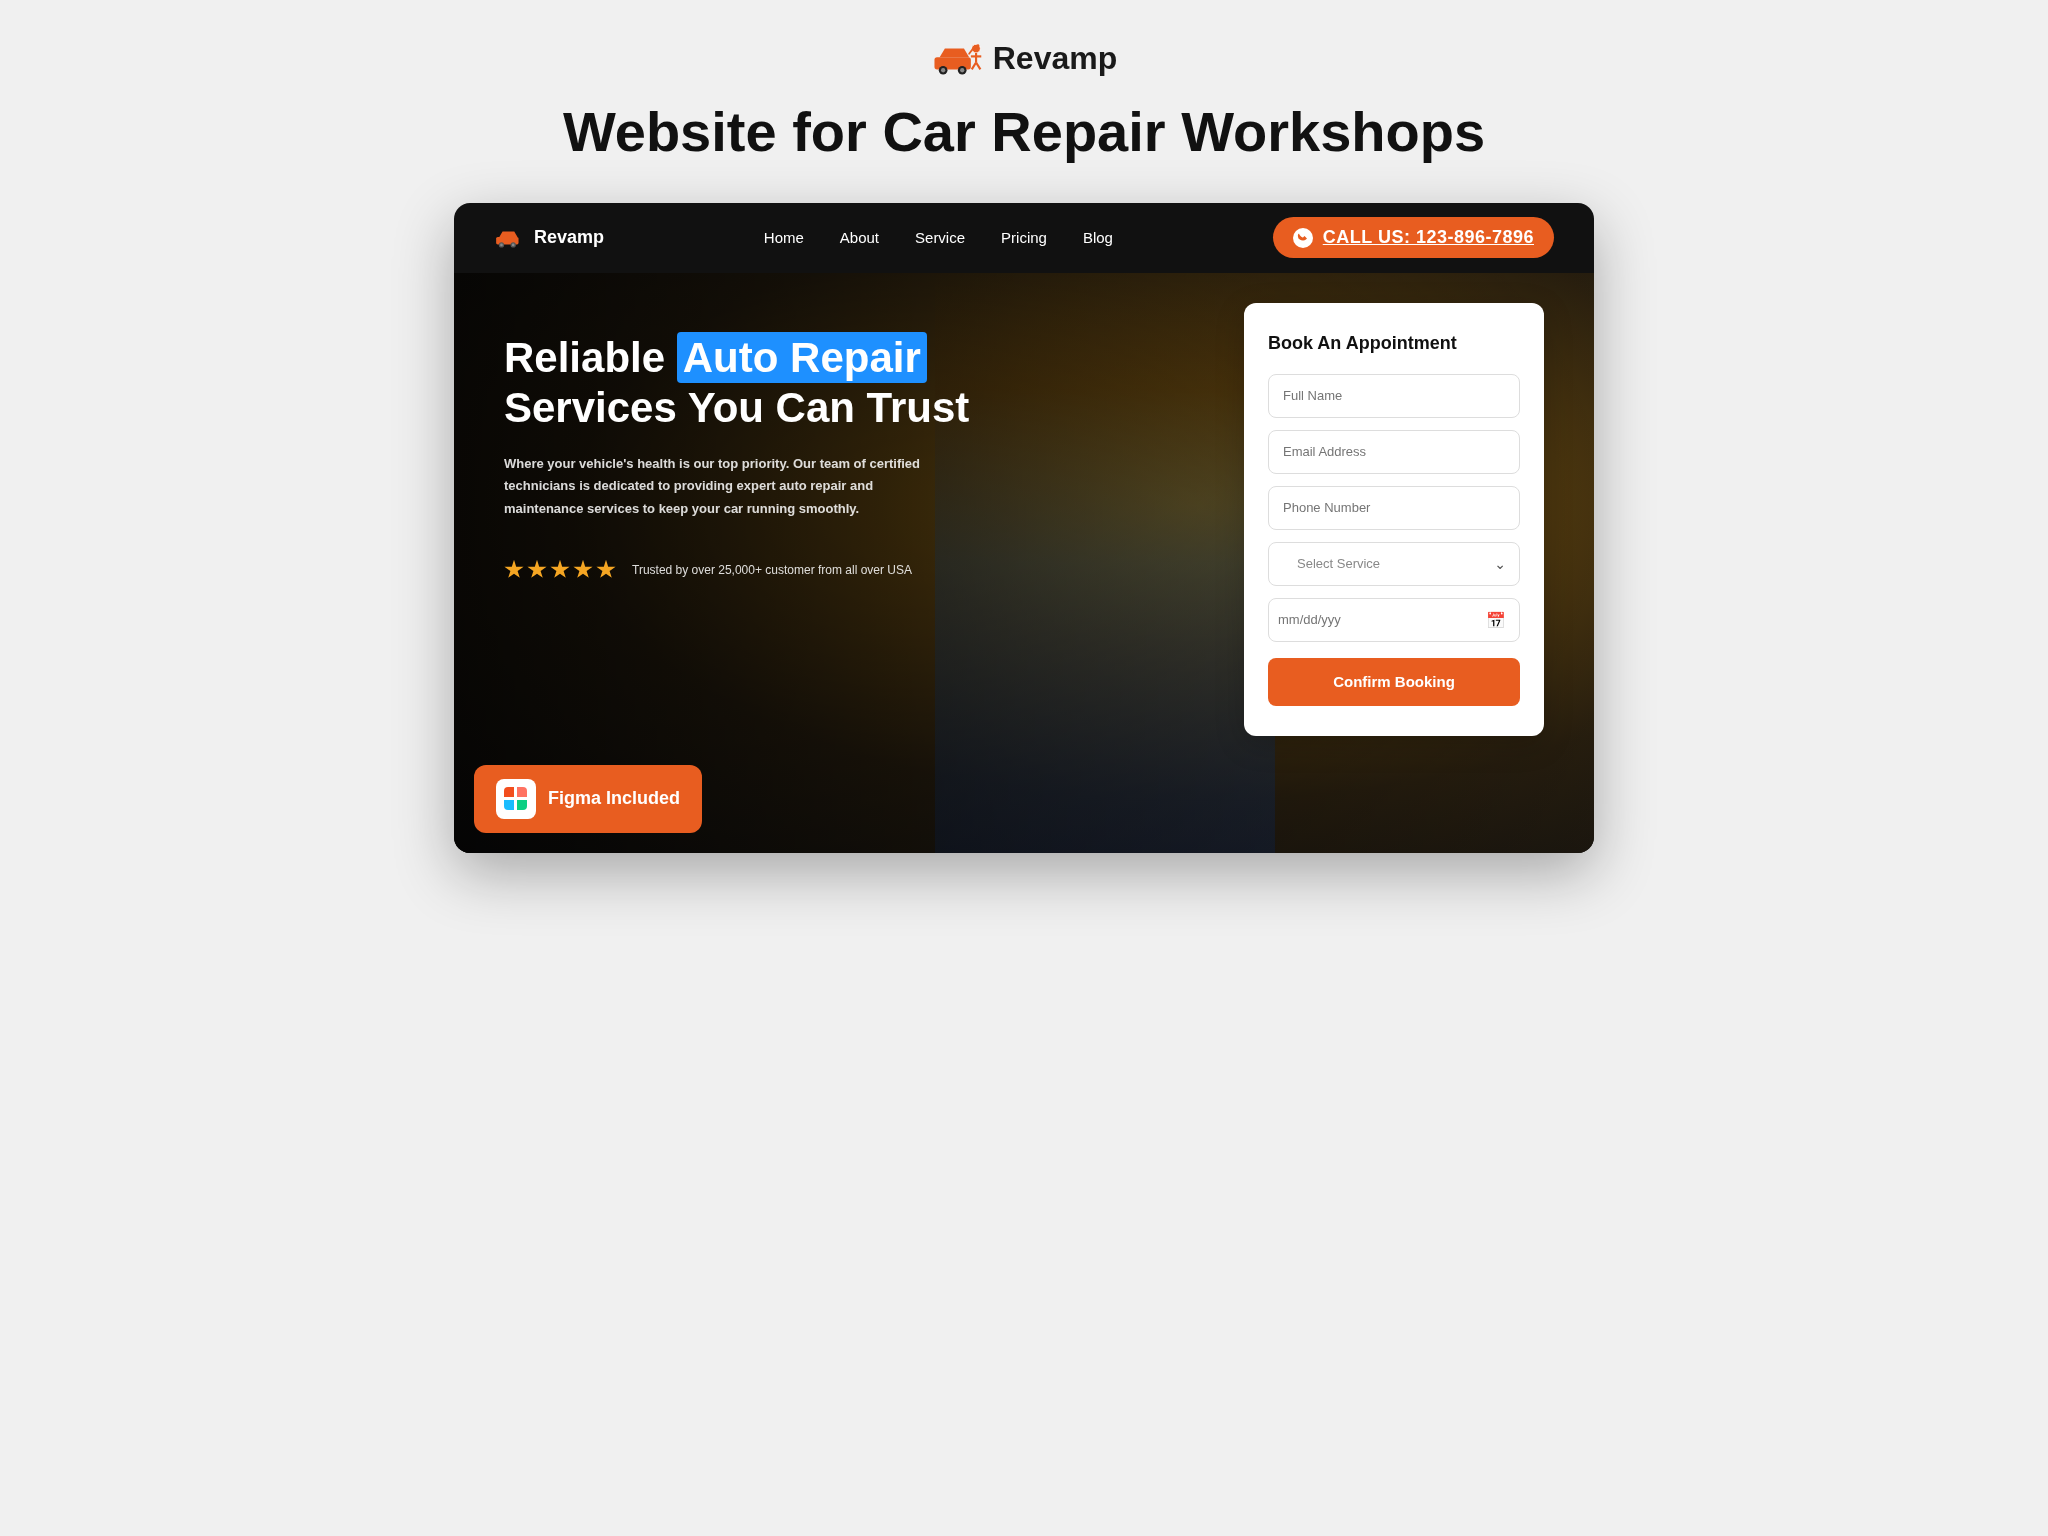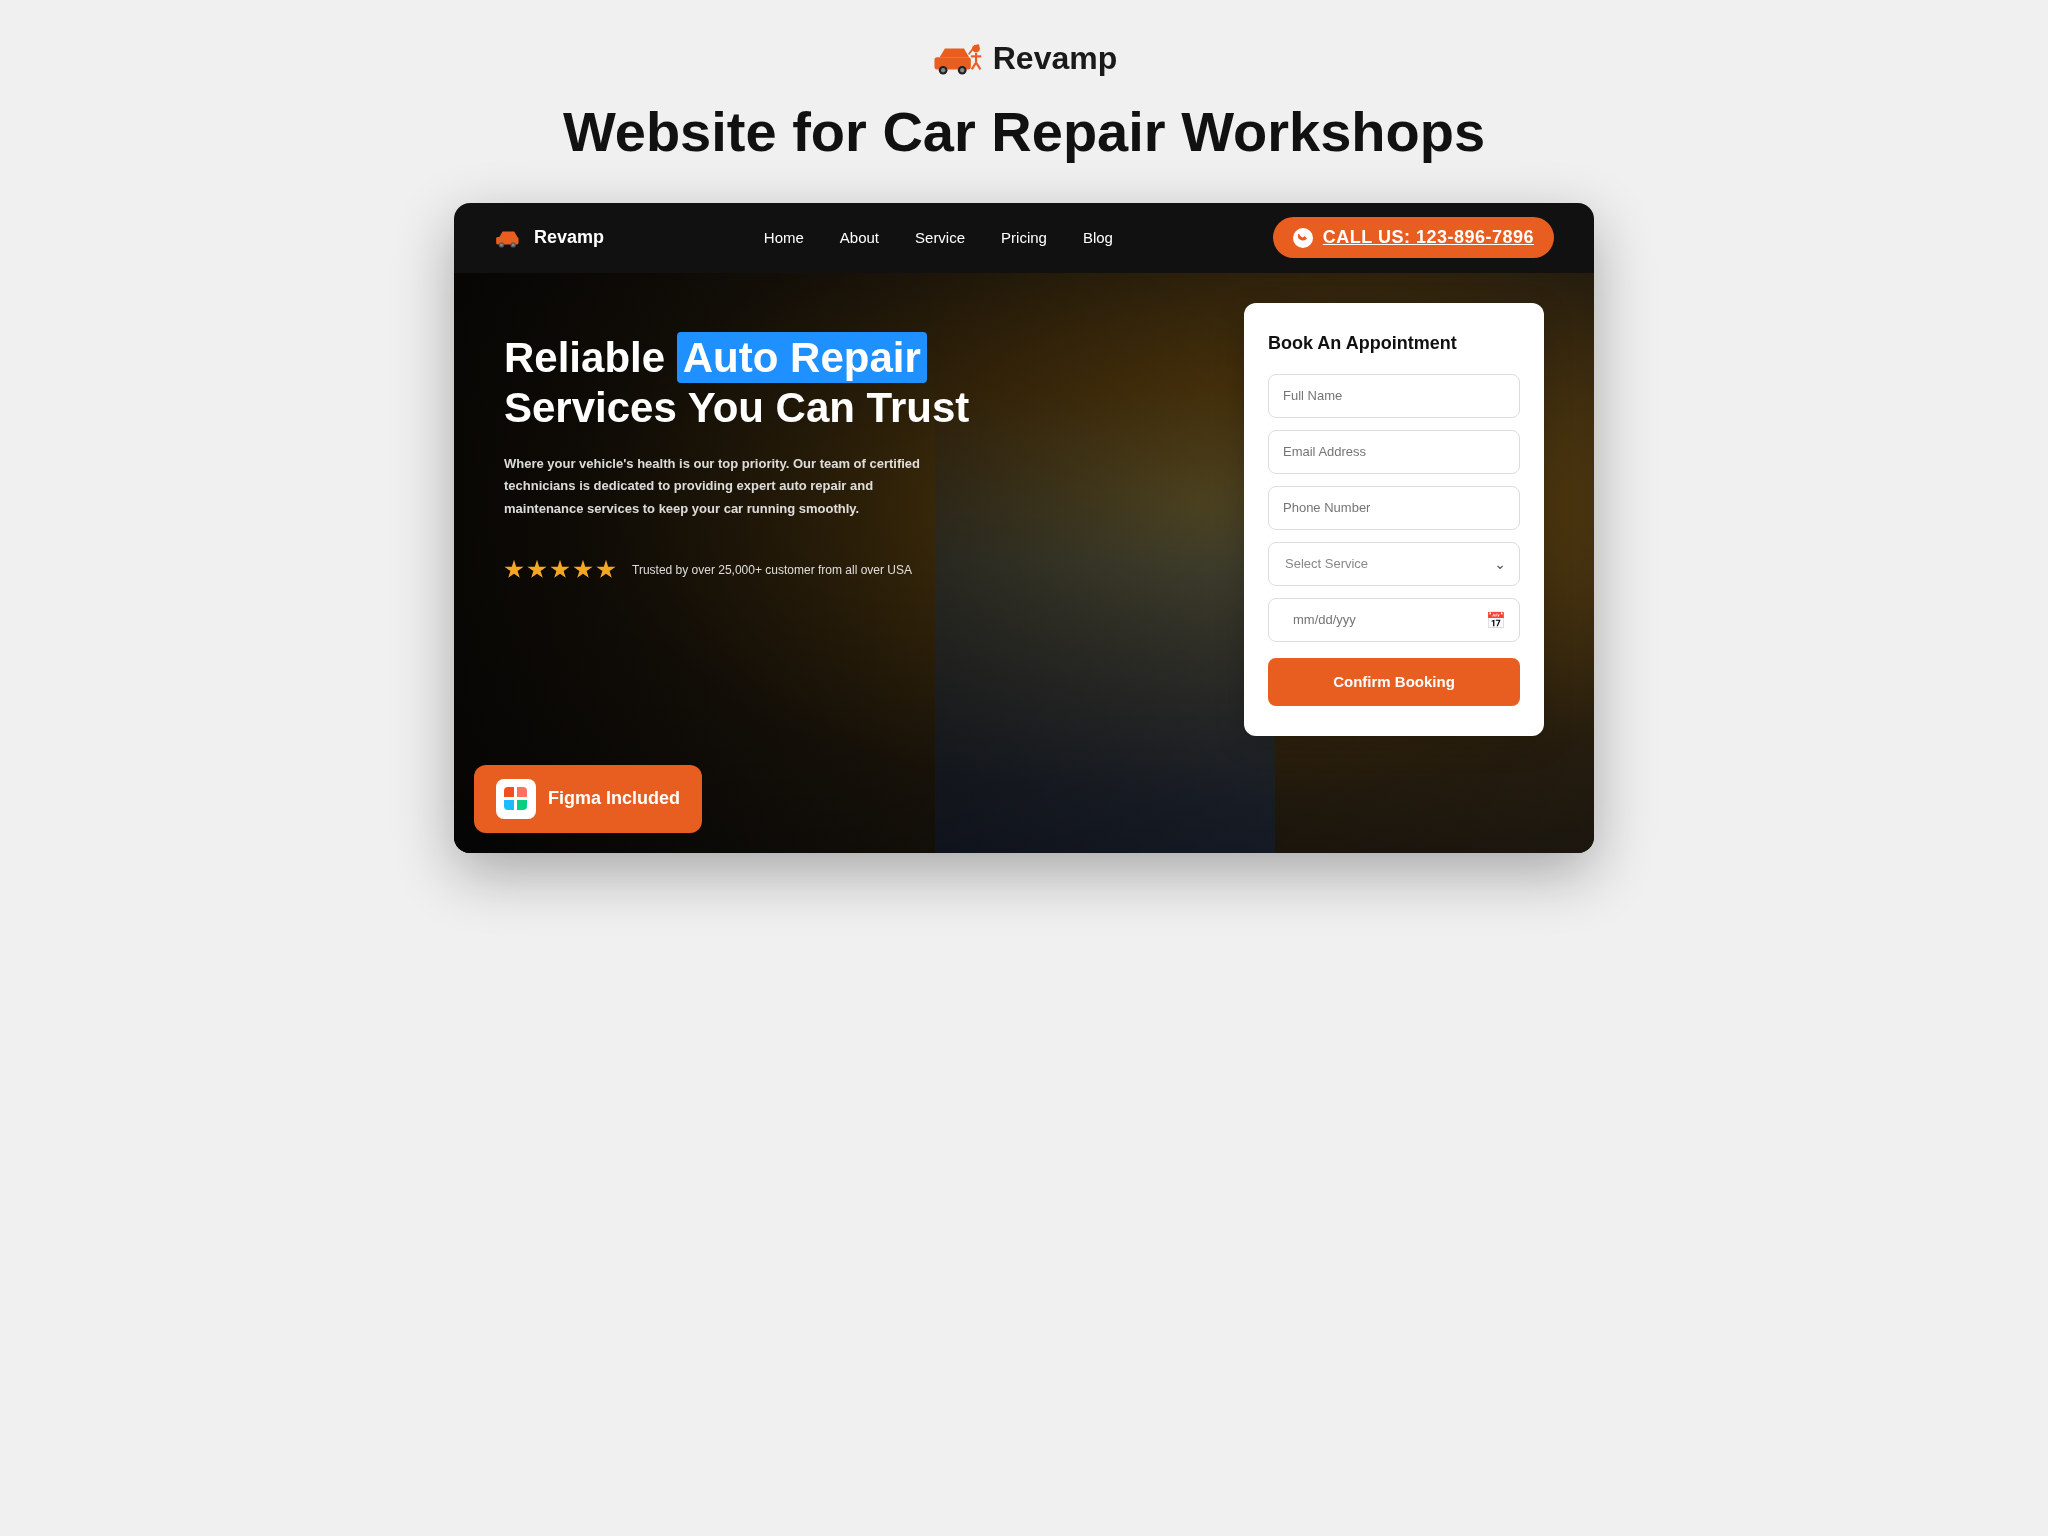--- a/index.html
+++ b/index.html
@@ -262,21 +262,21 @@
 
     .booking-select-wrapper {
       position: relative;
     }
 
     .booking-select {
       width: 100%;
       height: 44px;
       border: 1.5px solid #ddd;
       border-radius: 8px;
-      padding: 0 16px;
+      padding: 0 28px;
       font-size: 13px;
       color: #888;
       outline: none;
       background: #fff;
       appearance: none;
       cursor: pointer;
     }
 
     .select-arrow {
       position: absolute;
@@ -290,21 +290,21 @@
 
     .booking-date-wrapper {
       position: relative;
     }
 
     .booking-date {
       width: 100%;
       height: 44px;
       border: 1.5px solid #ddd;
       border-radius: 8px;
-      padding: 0 24px;
+      padding: 0 9px;
       font-size: 13px;
       color: #888;
       outline: none;
       background: #fff;
     }
 
     .date-icon {
       position: absolute;
       right: 14px;
       top: 50%;

